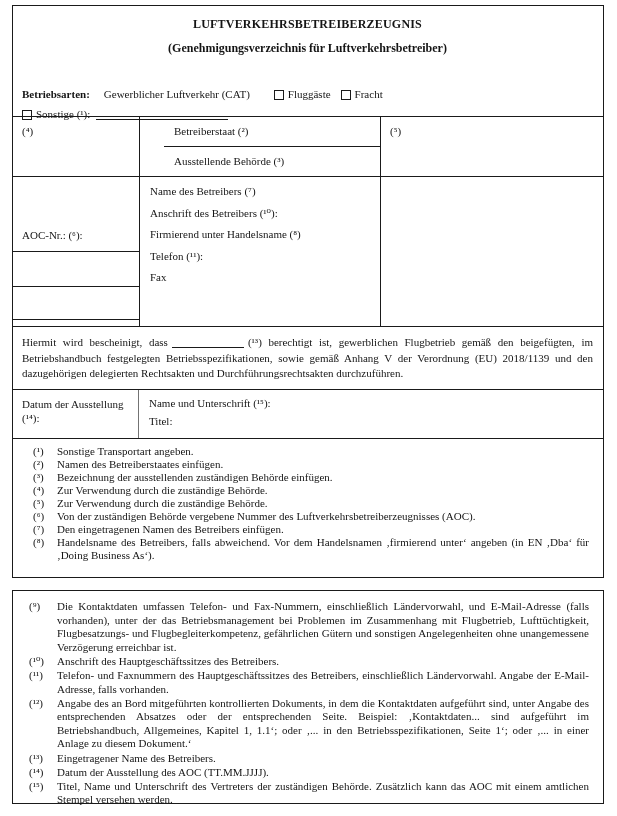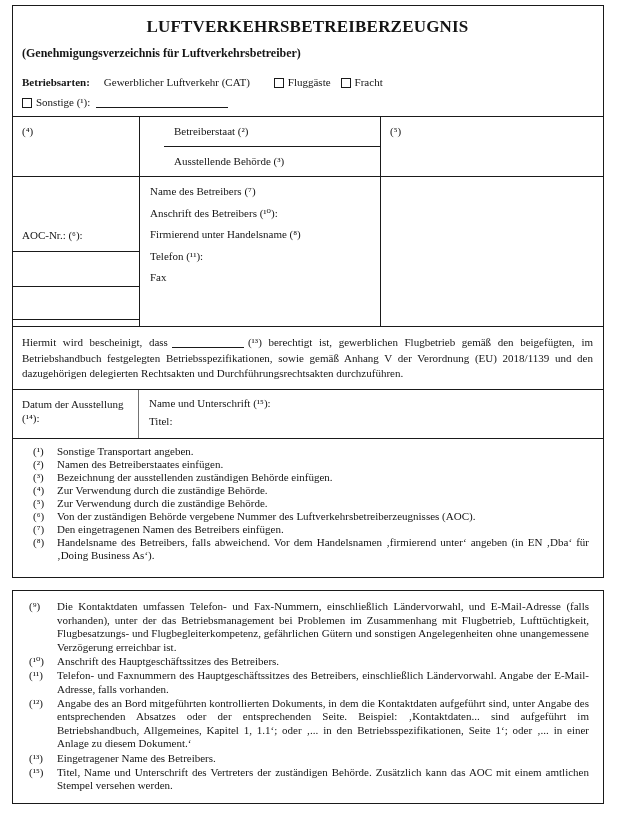--- a/index.html
+++ b/index.html
@@ -13,23 +13,23 @@
     border:1.4px solid #1a1a1a; background:#fff;
   }
   .box1 { top:5px; height:573px; display:flex; flex-direction:column; }
   .box2 { top:590px; height:214px; padding:9px 14px 0 16px; }
 
   .row { box-sizing:border-box; }
   .bt { border-top:1px solid #1a1a1a; }
 
   
   .r-header { height:110px; padding:11px 10px 0 9px; }
-  .title-line { text-align:center; font-weight:bold; font-size:17px; letter-spacing:.2px; }
-  .subtitle-line { text-align:left; font-weight:bold; font-size:12px; margin-top:9px; }
-  .ops1 { margin-top:15px; padding-left:0; }
+  .title-line { text-align:center; font-weight:bold; font-size:12px; letter-spacing:.2px; }
+  .subtitle-line { text-align:center; font-weight:bold; font-size:12px; margin-top:9px; }
+  .ops1 { margin-top:32px; padding-left:0; }
   .ops2 { margin-top:7px; }
   .lbl-bold { font-weight:bold; }
   .gap-m { display:inline-block; width:14px; }
   .cb {
     display:inline-block; width:10px; height:10px; border:1.2px solid #1a1a1a;
     vertical-align:-1.5px; margin:0 4px 0 10px; background:#fff; box-sizing:border-box;
   }
   .cb.first { margin-left:0; }
   .blank { display:inline-block; border-bottom:1px solid #1a1a1a; height:12px; vertical-align:-2px; }
   .blank-sonstige { width:132px; margin-left:6px; }
@@ -178,19 +178,23 @@
         <span class="t">Telefon- und Faxnummern des Hauptgeschäftssitzes des Betreibers, einschließlich Ländervorwahl. Angabe der E-Mail-Adresse, falls vorhanden.</span>
       </div>
     <div class="fn multi">
         <span class="m">(¹²)</span>
         <span class="t">Angabe des an Bord mitgeführten kontrollierten Dokuments, in dem die Kontaktdaten aufgeführt sind, unter Angabe des entsprechenden Absatzes oder der entsprechenden Seite. Beispiel: ‚Kontaktdaten... sind aufgeführt im Betriebshandbuch, Allgemeines, Kapitel 1, 1.1‘; oder ‚... in den Betriebsspezifikationen, Seite 1‘; oder ‚... in einer Anlage zu diesem Dokument.‘</span>
       </div>
     <div class="fn">
         <span class="m">(¹³)</span>
         <span class="t">Eingetragener Name des Betreibers.</span>
       </div>
+    <div class="fn">
+        <span class="m">(¹⁴)</span>
+        <span class="t">Datum der Ausstellung des AOC (TT.MM.JJJJ).</span>
+      </div>
     <div class="fn multi">
         <span class="m">(¹⁵)</span>
         <span class="t">Titel, Name und Unterschrift des Vertreters der zuständigen Behörde. Zusätzlich kann das AOC mit einem amtlichen Stempel versehen werden.</span>
       </div>
   </div>
 
 </div>
 
 </body></html>

